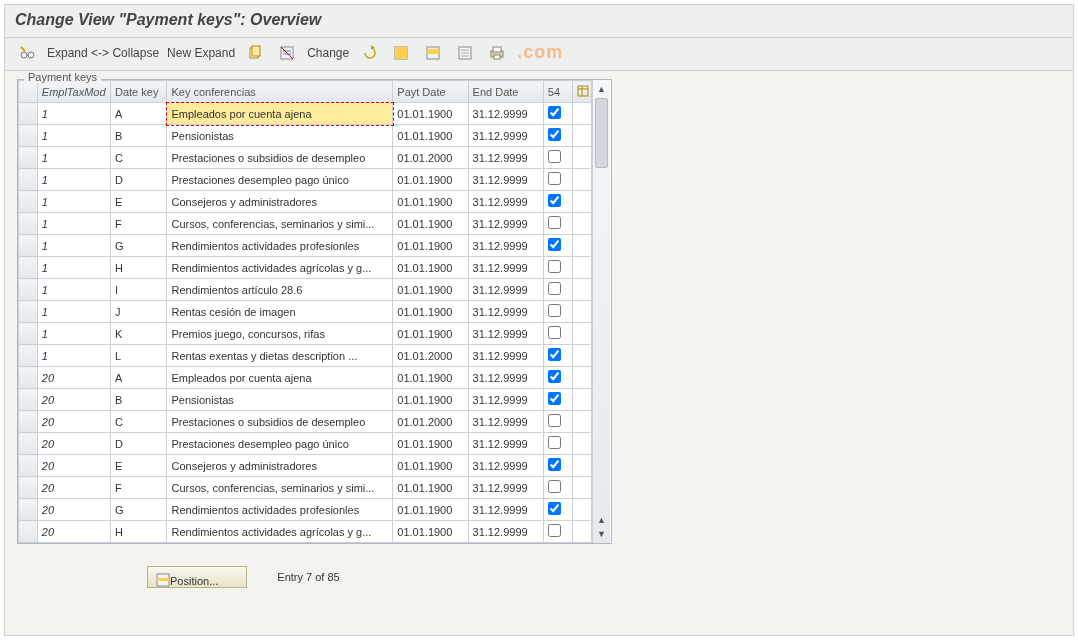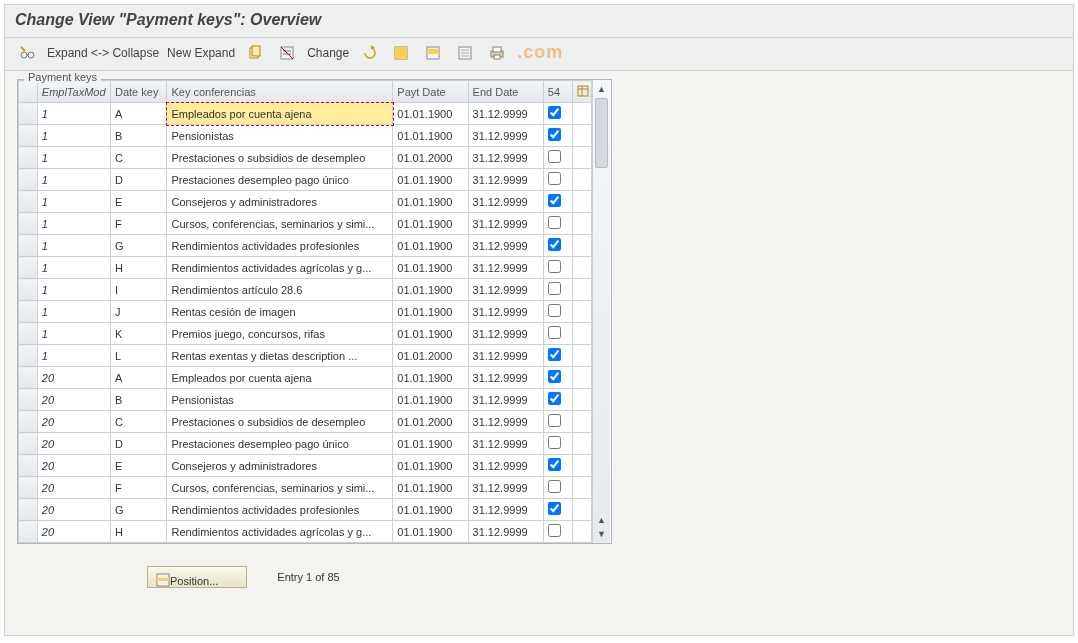--- a/index.html
+++ b/index.html
@@ -502,18 +502,18 @@
       </div>
 
       <div class="footer-row">
         <span class="pos-btn">
           <svg class="pos-icon icon-svg" viewBox="0 0 14 14">
             <rect x="1" y="1" width="12" height="12" fill="#f4f4f4" stroke="#888"></rect>
             <rect x="1" y="5" width="12" height="3" fill="#ffcf4d"></rect>
           </svg>
           <span>Position...</span>
         </span>
-        <span class="entry-status">Entry 1 of 85</span>
+        <span class="entry-status">Entry 7 of 85</span>
       </div>
     </div>
 
   </div>
 </div>
 
 </body></html>

